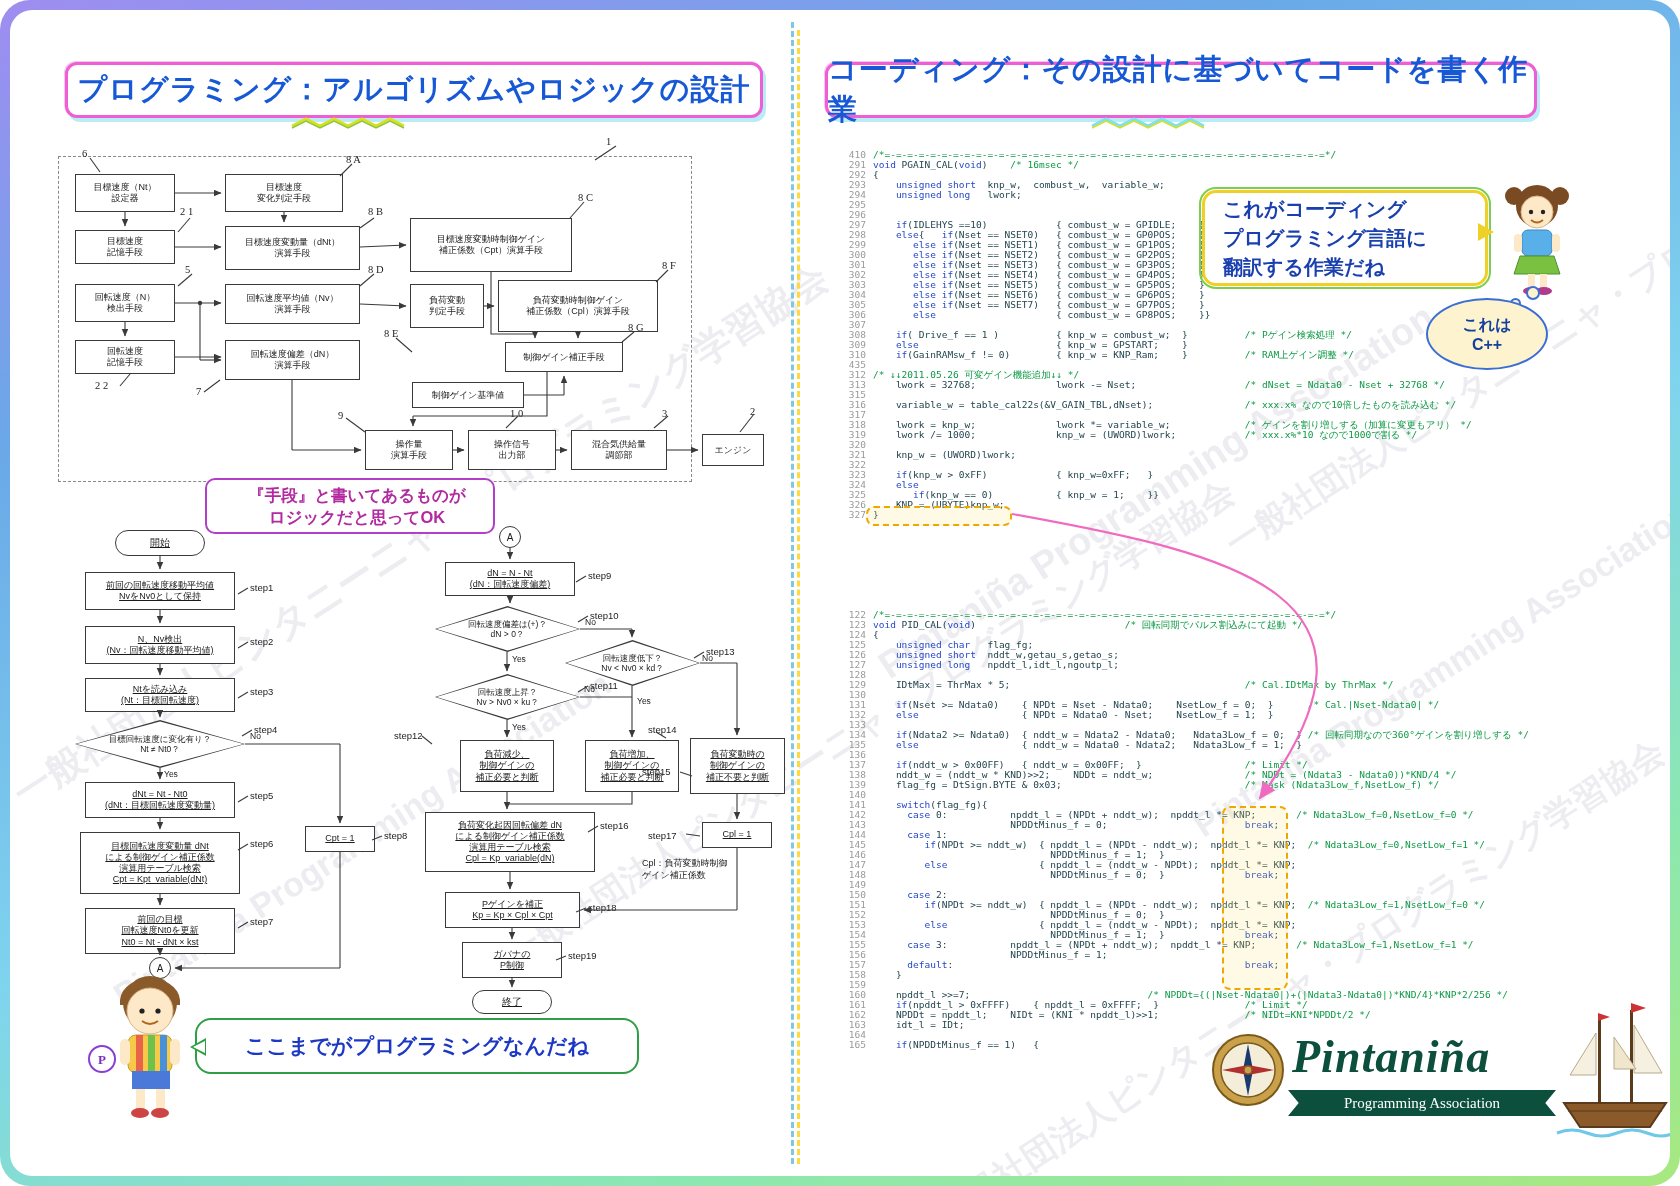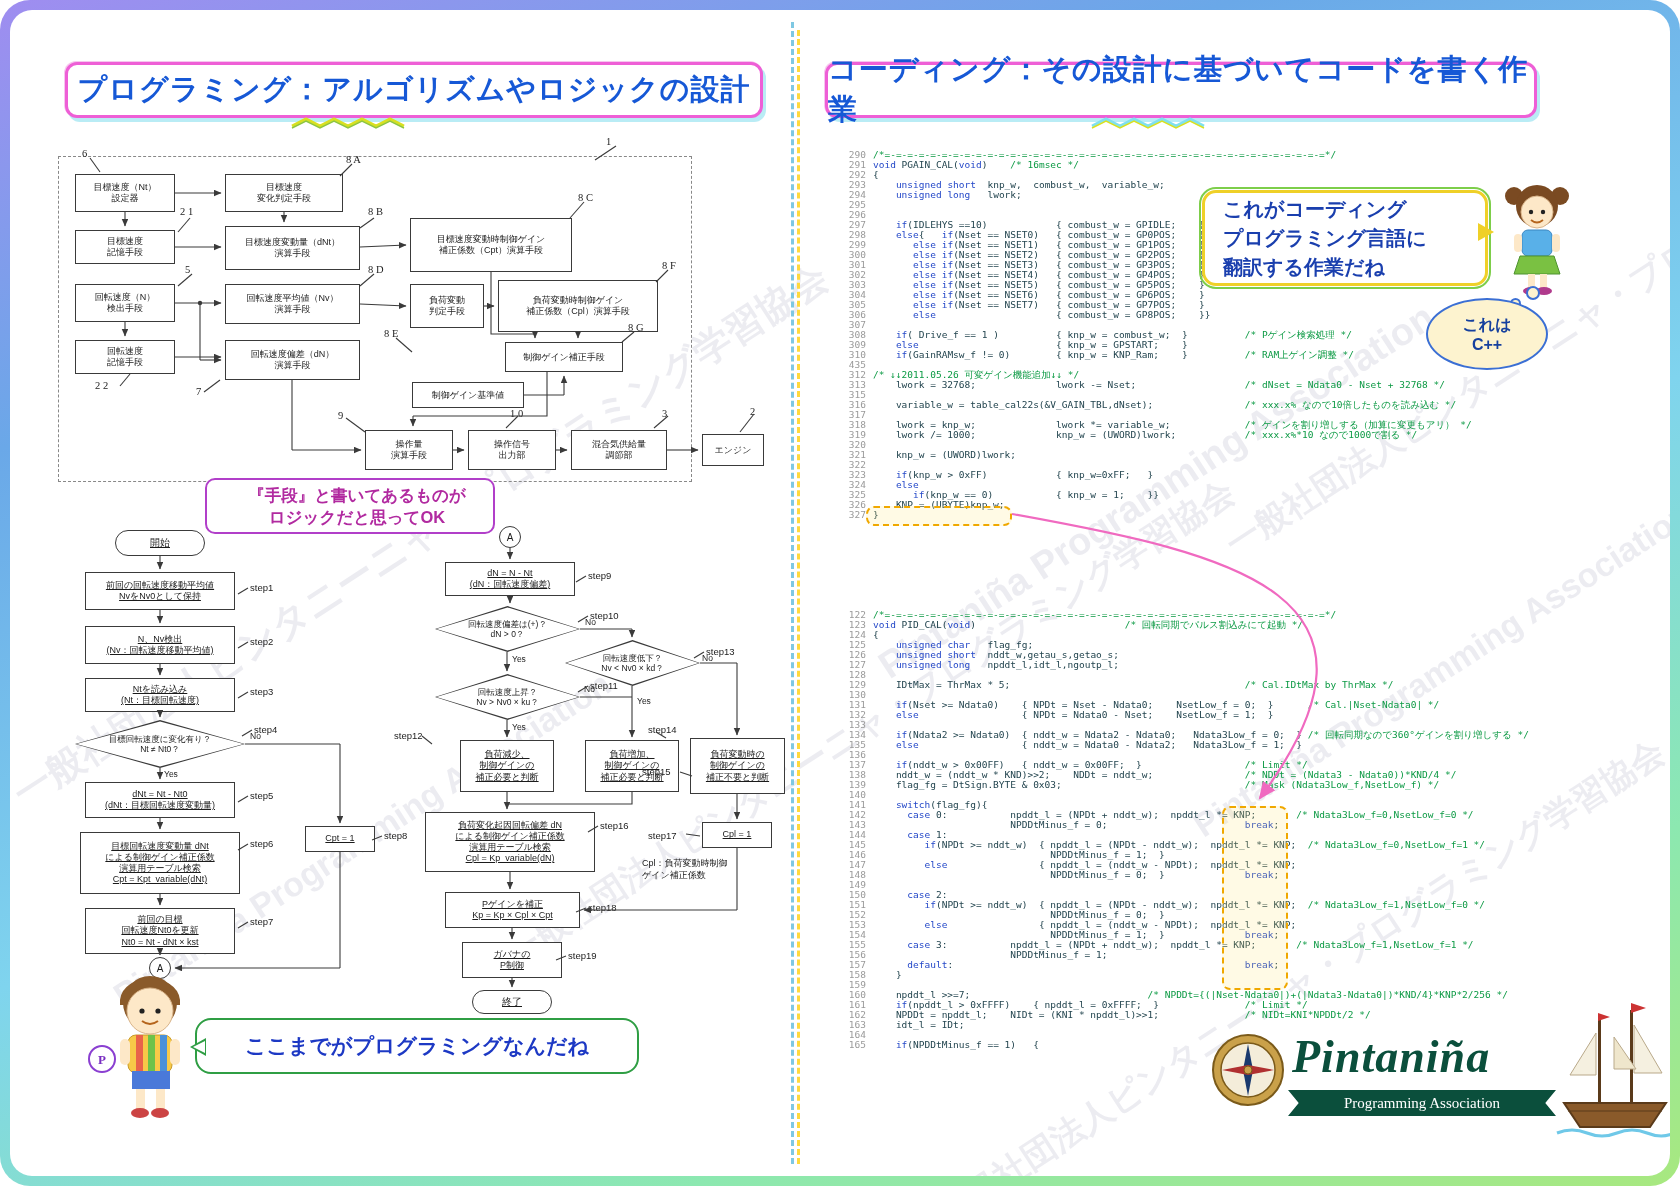--- a/index.html
+++ b/index.html
@@ -419,21 +419,21 @@
 
     <div class="banner" style="left:15px;top:12px;width:706px">
       <span>コーディング：その設計に基づいてコードを書く作業</span>
     </div>
     <svg class="zig" style="left:280px;top:66px" width="120" height="14">
       <polyline points="2,10 16,3 30,10 44,3 58,10 72,3 86,10 100,3 114,10" fill="none" stroke="#7fe0ef" stroke-width="3"></polyline>
       <polyline points="2,12 16,5 30,12 44,5 58,12 72,5 86,12 100,5 114,12" fill="none" stroke="#d9e021" stroke-width="1.5"></polyline>
     </svg>
 
     <div id="code1" class="codeblock" style="left:30px;top:100px;width:810px;height:382px">
-          <div class="cl"><span class="ln">290</span><span class="cc"><span class="cm">/*=-=-=-=-=-=-=-=-=-=-=-=-=-=-=-=-=-=-=-=-=-=-=-=-=-=-=-=-=-=-=-=-=-=-=-=-=-=-=*/</span></span></div>
+          <div class="cl"><span class="ln">410</span><span class="cc"><span class="cm">/*=-=-=-=-=-=-=-=-=-=-=-=-=-=-=-=-=-=-=-=-=-=-=-=-=-=-=-=-=-=-=-=-=-=-=-=-=-=-=*/</span></span></div>
           <div class="cl"><span class="ln">291</span><span class="cc"><span class="kw">void</span> PGAIN_CAL(<span class="kw">void</span>)    <span class="cm">/* 16msec */</span></span></div>
           <div class="cl"><span class="ln">292</span><span class="cc">{</span></div>
           <div class="cl"><span class="ln">293</span><span class="cc">    <span class="kw">unsigned</span> <span class="kw">short</span>  knp_w,  combust_w,  variable_w;</span></div>
           <div class="cl"><span class="ln">294</span><span class="cc">    <span class="kw">unsigned</span> <span class="kw">long</span>   lwork;</span></div>
           <div class="cl"><span class="ln">295</span><span class="cc"></span></div>
           <div class="cl"><span class="ln">296</span><span class="cc"></span></div>
           <div class="cl"><span class="ln">297</span><span class="cc">    <span class="kw">if</span>(IDLEHYS ==10)            { combust_w = GPIDLE;    }</span></div>
           <div class="cl"><span class="ln">298</span><span class="cc">    <span class="kw">else</span>{   <span class="kw">if</span>(Nset == NSET0)   { combust_w = GP0POS;    }</span></div>
           <div class="cl"><span class="ln">299</span><span class="cc">       <span class="kw">else</span> <span class="kw">if</span>(Nset == NSET1)   { combust_w = GP1POS;    }</span></div>
           <div class="cl"><span class="ln">300</span><span class="cc">       <span class="kw">else</span> <span class="kw">if</span>(Nset == NSET2)   { combust_w = GP2POS;    }</span></div>

